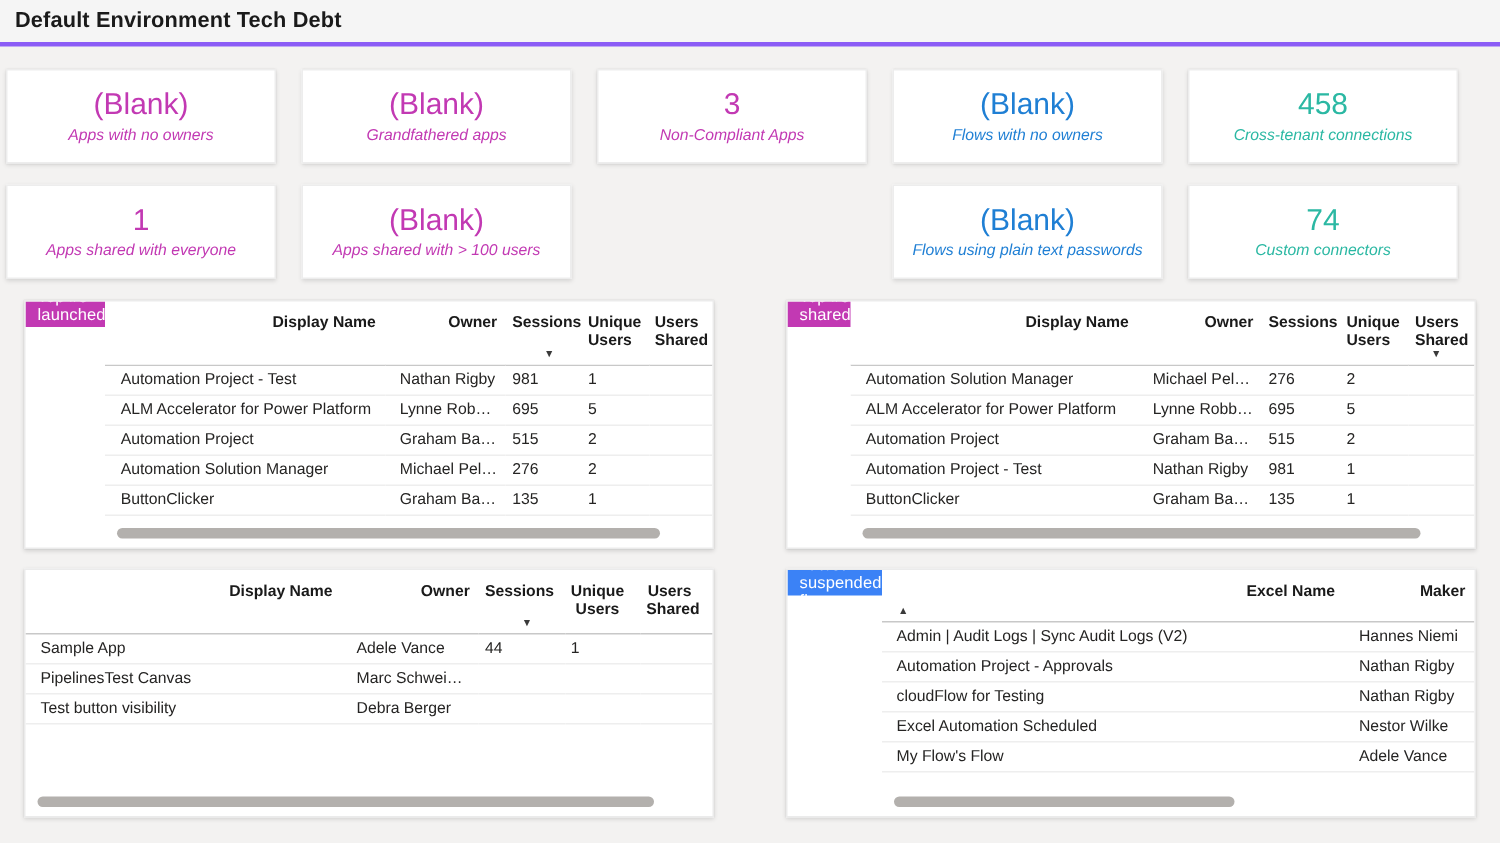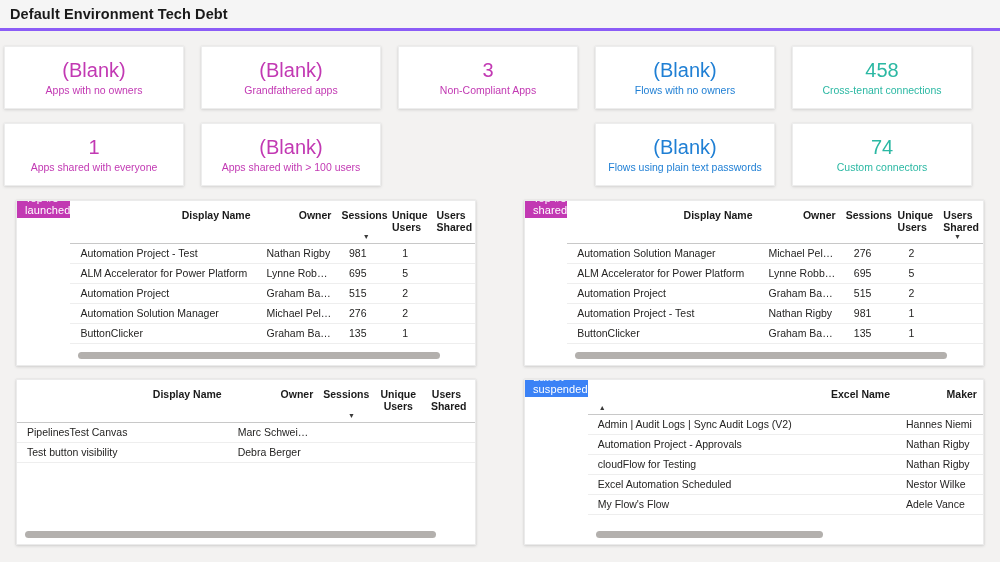--- a/index.html
+++ b/index.html
@@ -70,20 +70,21 @@
     font-size: 20px;
     line-height: 24px;
     font-weight: 400;
     white-space: nowrap;
   }
   .kpi-label {
     font-size: 10.5px;
     line-height: 14px;
     font-weight: 400;
     white-space: nowrap;
+    font-style: italic;
   }
   .tone-magenta .kpi-value, .tone-magenta .kpi-label { color: #c239b3; }
   .tone-blue    .kpi-value, .tone-blue    .kpi-label { color: #1f7fd4; }
   .tone-teal    .kpi-value, .tone-teal    .kpi-label { color: #2bb8a3; }
 
   
   .panel {
     position: absolute;
     background: #ffffff;
     border: 1px solid #ebebeb;
@@ -135,21 +136,21 @@
     font-size: 10.5px;
     color: #252423;
     padding: 4px 6px 4px 10px;
     border-bottom: 1px solid #eeeeee;
     height: 17px;
     line-height: 11px;
     white-space: nowrap;
     overflow: hidden;
     text-overflow: ellipsis;
   }
-  table.grid td.num { text-align: center; padding-right: 14px; padding-left: 4px; }
+  table.grid td.num { text-align: left; padding-right: 14px; padding-left: 4px; }
 
   .sort-arrow {
     position: absolute;
     font-size: 7px;
     color: #3a3a3a;
     line-height: 7px;
   }
   .sort-arrow.desc { left: 50%; bottom: 3px; }
   .sort-arrow.desc-right { right: 22px; bottom: 3px; }
   .sort-arrow.asc-left { left: 11px; bottom: 3px; }
@@ -373,20 +374,27 @@
             <th class="num">
               <span>Sessions</span>
               <span class="sort-arrow desc">▼</span>
             </th>
             <th class="num">Unique Users</th>
             <th class="num">Users Shared</th>
           </tr>
         </thead>
         <tbody>
             <tr>
+              <td>Sample App</td>
+              <td>Adele Vance</td>
+              <td class="num">44</td>
+              <td class="num">1</td>
+              <td class="num"></td>
+            </tr>
+            <tr>
               <td>PipelinesTest Canvas</td>
               <td>Marc Schweigert</td>
               <td class="num"></td>
               <td class="num"></td>
               <td class="num"></td>
             </tr>
             <tr>
               <td>Test button visibility</td>
               <td>Debra Berger</td>
               <td class="num"></td>

